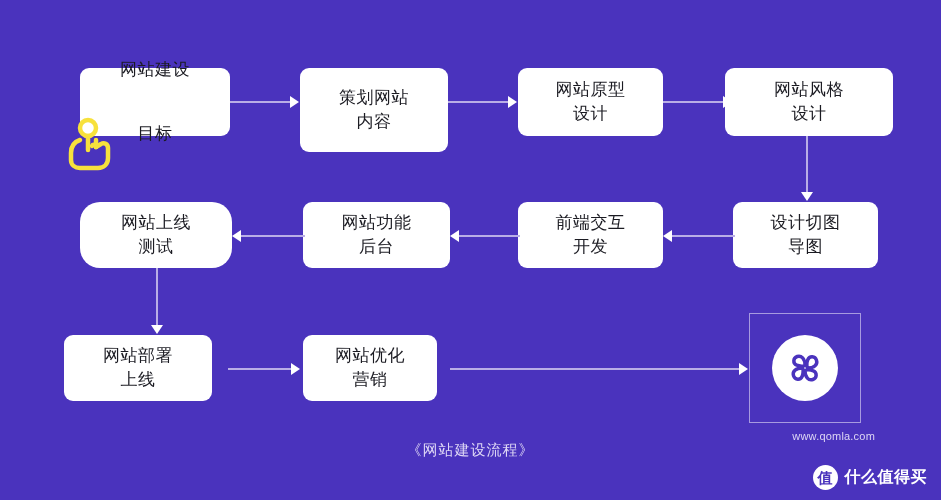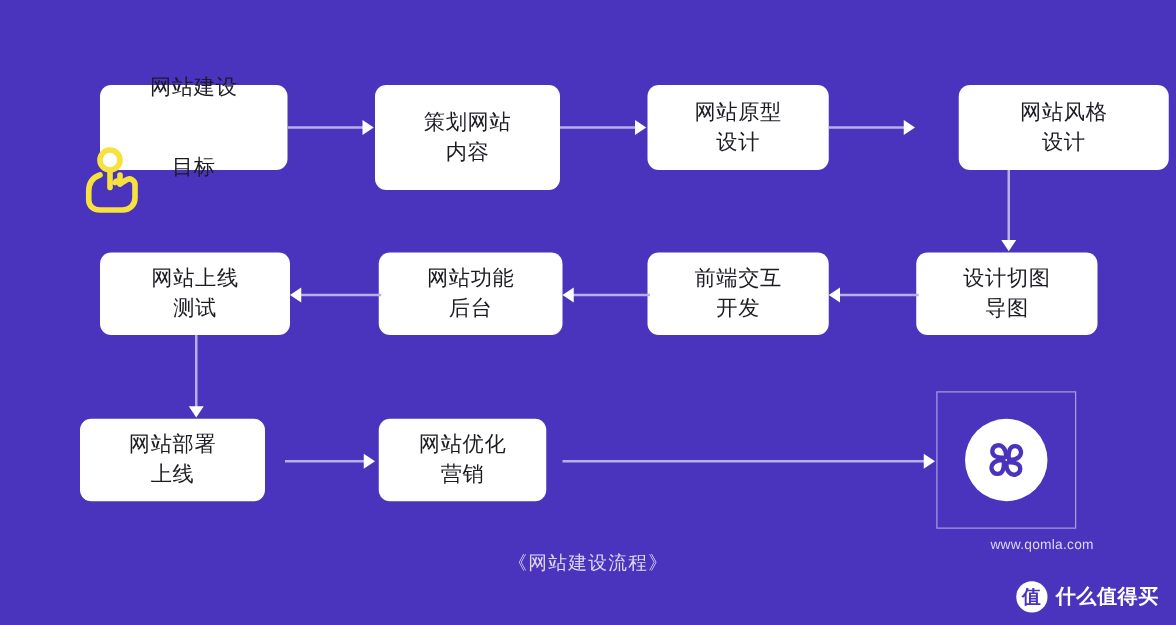--- a/index.html
+++ b/index.html
@@ -156,38 +156,38 @@
     <span class="ln">目标</span>
   </div>
   <div class="node" id="node-n2" style="left: 300px; top: 68px; width: 148px; height: 84px;">
     <span class="ln">策划网站</span>
     <span class="ln">内容</span>
   </div>
   <div class="node" id="node-n3" style="left: 518px; top: 68px; width: 145px; height: 68px;">
     <span class="ln">网站原型</span>
     <span class="ln">设计</span>
   </div>
-  <div class="node" id="node-n4" style="left: 767px; top: 68px; width: 168px; height: 68px;">
+  <div class="node" id="node-n4" style="left: 725px; top: 68px; width: 168px; height: 68px;">
     <span class="ln">网站风格</span>
     <span class="ln">设计</span>
   </div>
 
   <div class="node" id="node-n5" style="left: 733px; top: 202px; width: 145px; height: 66px;">
     <span class="ln">设计切图</span>
     <span class="ln">导图</span>
   </div>
   <div class="node" id="node-n6" style="left: 518px; top: 202px; width: 145px; height: 66px;">
     <span class="ln">前端交互</span>
     <span class="ln">开发</span>
   </div>
   <div class="node" id="node-n7" style="left: 303px; top: 202px; width: 147px; height: 66px;">
     <span class="ln">网站功能</span>
     <span class="ln">后台</span>
   </div>
-  <div class="node" id="node-n8" style="left: 80px; top: 202px; width: 152px; height: 66px;">
+  <div class="node" id="node-n8" style="left: 80px; top: 202px; width: 152px; height: 66px; border-radius: 20px;">
     <span class="ln">网站上线</span>
     <span class="ln">测试</span>
   </div>
 
   <div class="node" id="node-n9" style="left: 64px; top: 335px; width: 148px; height: 66px;">
     <span class="ln">网站部署</span>
     <span class="ln">上线</span>
   </div>
   <div class="node" id="node-n10" style="left: 303px; top: 335px; width: 134px; height: 66px;">
     <span class="ln">网站优化</span>

